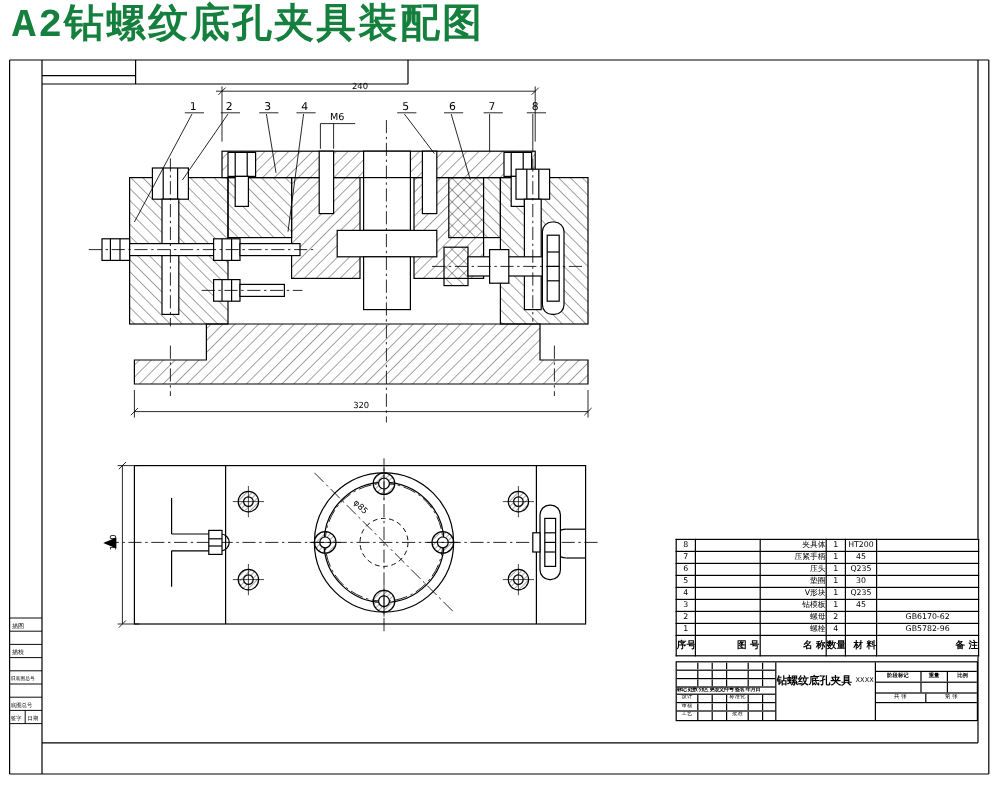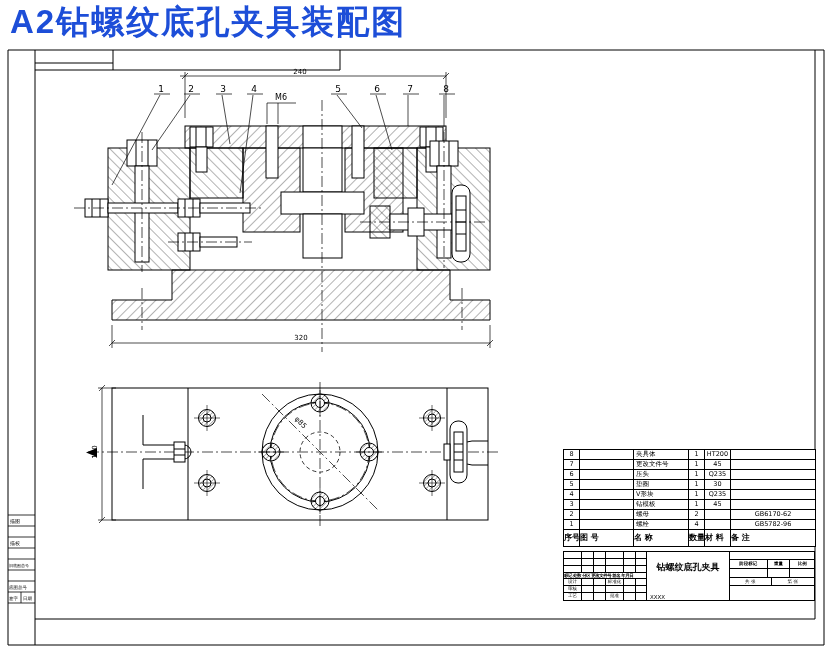--- a/index.html
+++ b/index.html
@@ -1,42 +1,42 @@
 <!DOCTYPE html>
 <html><head>
 <meta charset="utf-8">
 <style>
   html,body{margin:0;padding:0;background:#ffffff;}
   #sheet{position:relative;width:830px;height:654px;background:#ffffff;overflow:hidden;
          font-family:"DejaVu Sans",sans-serif;color:#000;}
   #cad{position:absolute;left:0;top:0;}
   .red-title{position:absolute;left:10px;top:4px;width:500px;
-             font-family:Liberation Sans, sans-serif;font-weight:bold;
+             font-family:Liberation Mono, monospace;font-weight:bold;
              font-size:33px;letter-spacing:2px;line-height:1.1;
-             color:#1d4ed8;white-space:nowrap;z-index:5;}
+             color:#15803d;white-space:nowrap;z-index:5;}
   
   #parts{position:absolute;left:563px;top:449px;width:252px;border-collapse:collapse;
          table-layout:fixed;z-index:4;background:#fff;}
   #parts td,#parts th{border:1px solid #000;padding:0;margin:0;overflow:hidden;
          font-weight:normal;white-space:nowrap;}
   #parts td{height:9px;font-size:6.5px;line-height:9px;text-align:center;}
-  #parts th{height:16px;font-size:8px;line-height:16px;text-align:left;font-weight:bold;}
-  #parts td.nm{text-align:left;padding-left:2px;}
+  #parts th{height:16px;font-size:8px;line-height:16px;text-align:right;font-weight:bold;}
+  #parts td.nm{text-align:right;padding-left:2px;}
   
   #tblock{position:absolute;left:563px;top:551px;width:252px;height:50px;z-index:4;
           border:1px solid #000;box-sizing:border-box;display:flex;background:#fff;}
   #tblock *{box-sizing:border-box;}
   .tb-left{width:82px;display:flex;flex-direction:column;}
   .tb-row{height:7.15px;border-bottom:1px solid #000;display:flex;font-size:4.5px;
           line-height:6px;overflow:hidden;white-space:nowrap;}
   .tb-row:last-child{border-bottom:none;}
   .tb-cell{border-right:1px solid #000;height:100%;overflow:hidden;text-align:center;}
   .tb-cell:last-child{border-right:none;}
   .rev{font-weight:bold;letter-spacing:-0.5px;}
-  .tb-center{width:85px;border-left:1px solid #000;display:flex;flex-direction:column;}
+  .tb-center{width:85px;border-left:1px solid #000;display:flex;flex-direction:row;}
   .tb-name{height:30px;display:flex;align-items:center;justify-content:center;
            font-size:9px;font-weight:bold;white-space:nowrap;overflow:hidden;}
   .tb-company{height:18px;font-size:5.5px;padding-left:3px;display:flex;align-items:flex-end;}
   .tb-right{width:85px;border-left:1px solid #000;display:flex;flex-direction:column;}
   .tb-r0{height:8px;border-bottom:1px solid #000;}
   .tb-r1,.tb-r2{height:9px;border-bottom:1px solid #000;display:flex;}
   .tb-r1 .tb-cell{font-size:4.5px;line-height:8px;font-weight:bold;}
   .tb-r3{height:8px;border-bottom:1px solid #000;display:flex;font-size:4.5px;line-height:7px;}
   .tb-r4{flex:1;}
   .w38{width:38px;} .w23{width:23px;} .w24{width:24px;} .w42{width:42px;} .w43{width:43px;}
@@ -353,21 +353,21 @@
         <td>8</td>
         <td></td>
         <td class="nm">夹具体</td>
         <td>1</td>
         <td>HT200</td>
         <td></td>
       </tr>
       <tr>
         <td>7</td>
         <td></td>
-        <td class="nm">更改文件号</td>
+        <td class="nm">压紧手柄</td>
         <td>1</td>
         <td>45</td>
         <td></td>
       </tr>
       <tr>
         <td>6</td>
         <td></td>
         <td class="nm">压头</td>
         <td>1</td>
         <td>Q235</td>

